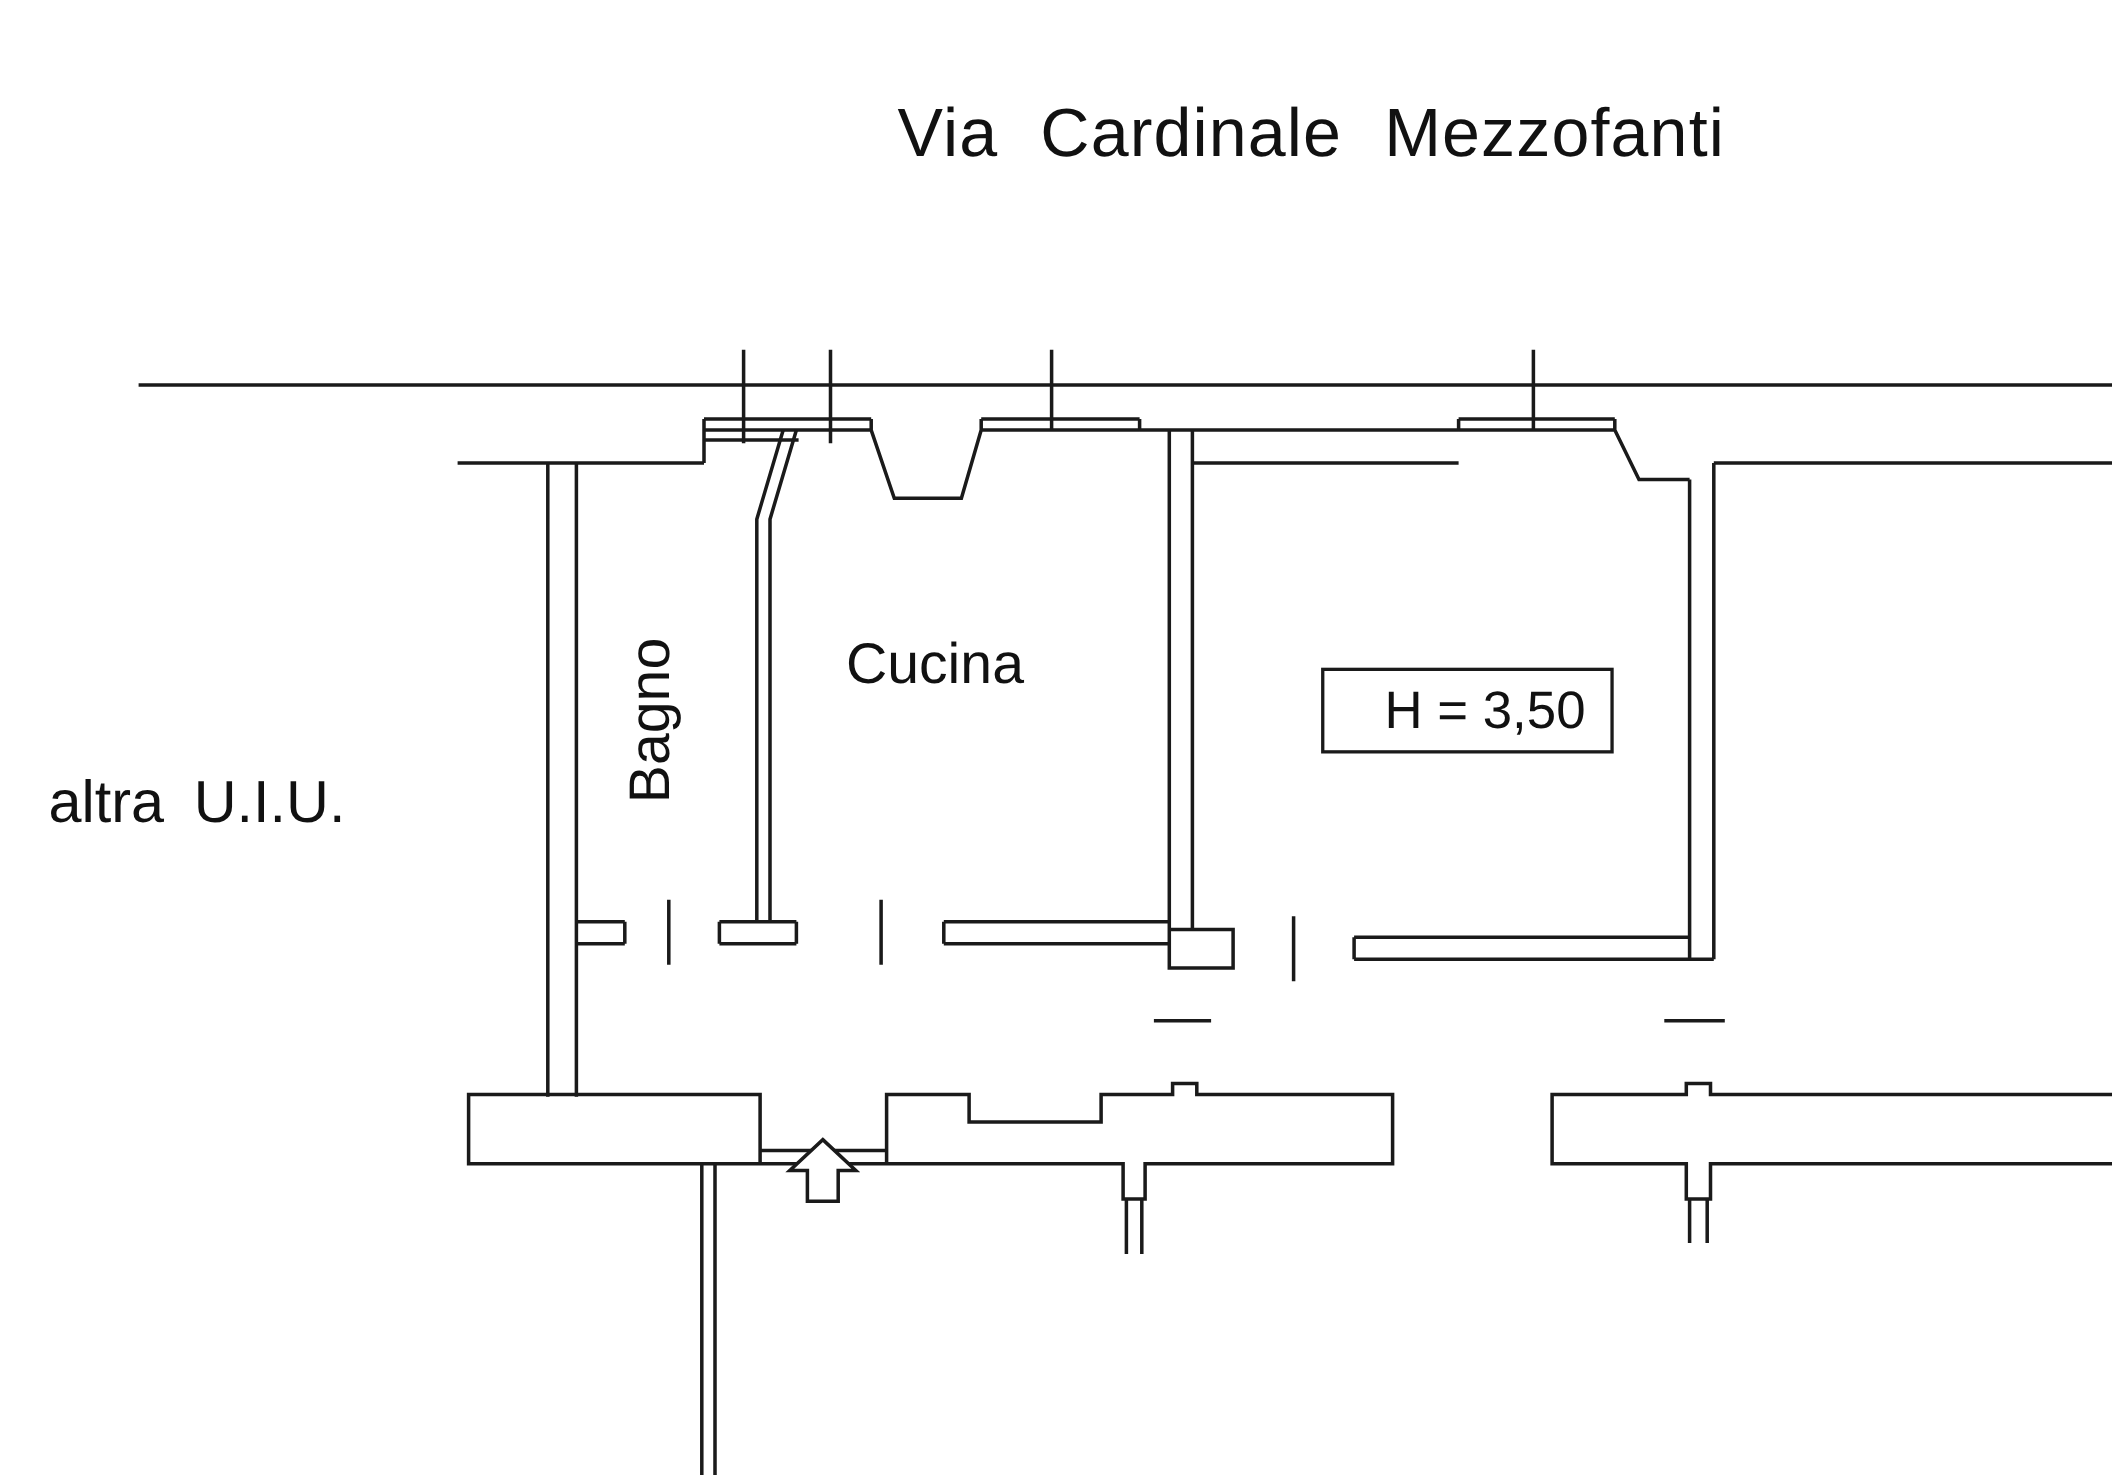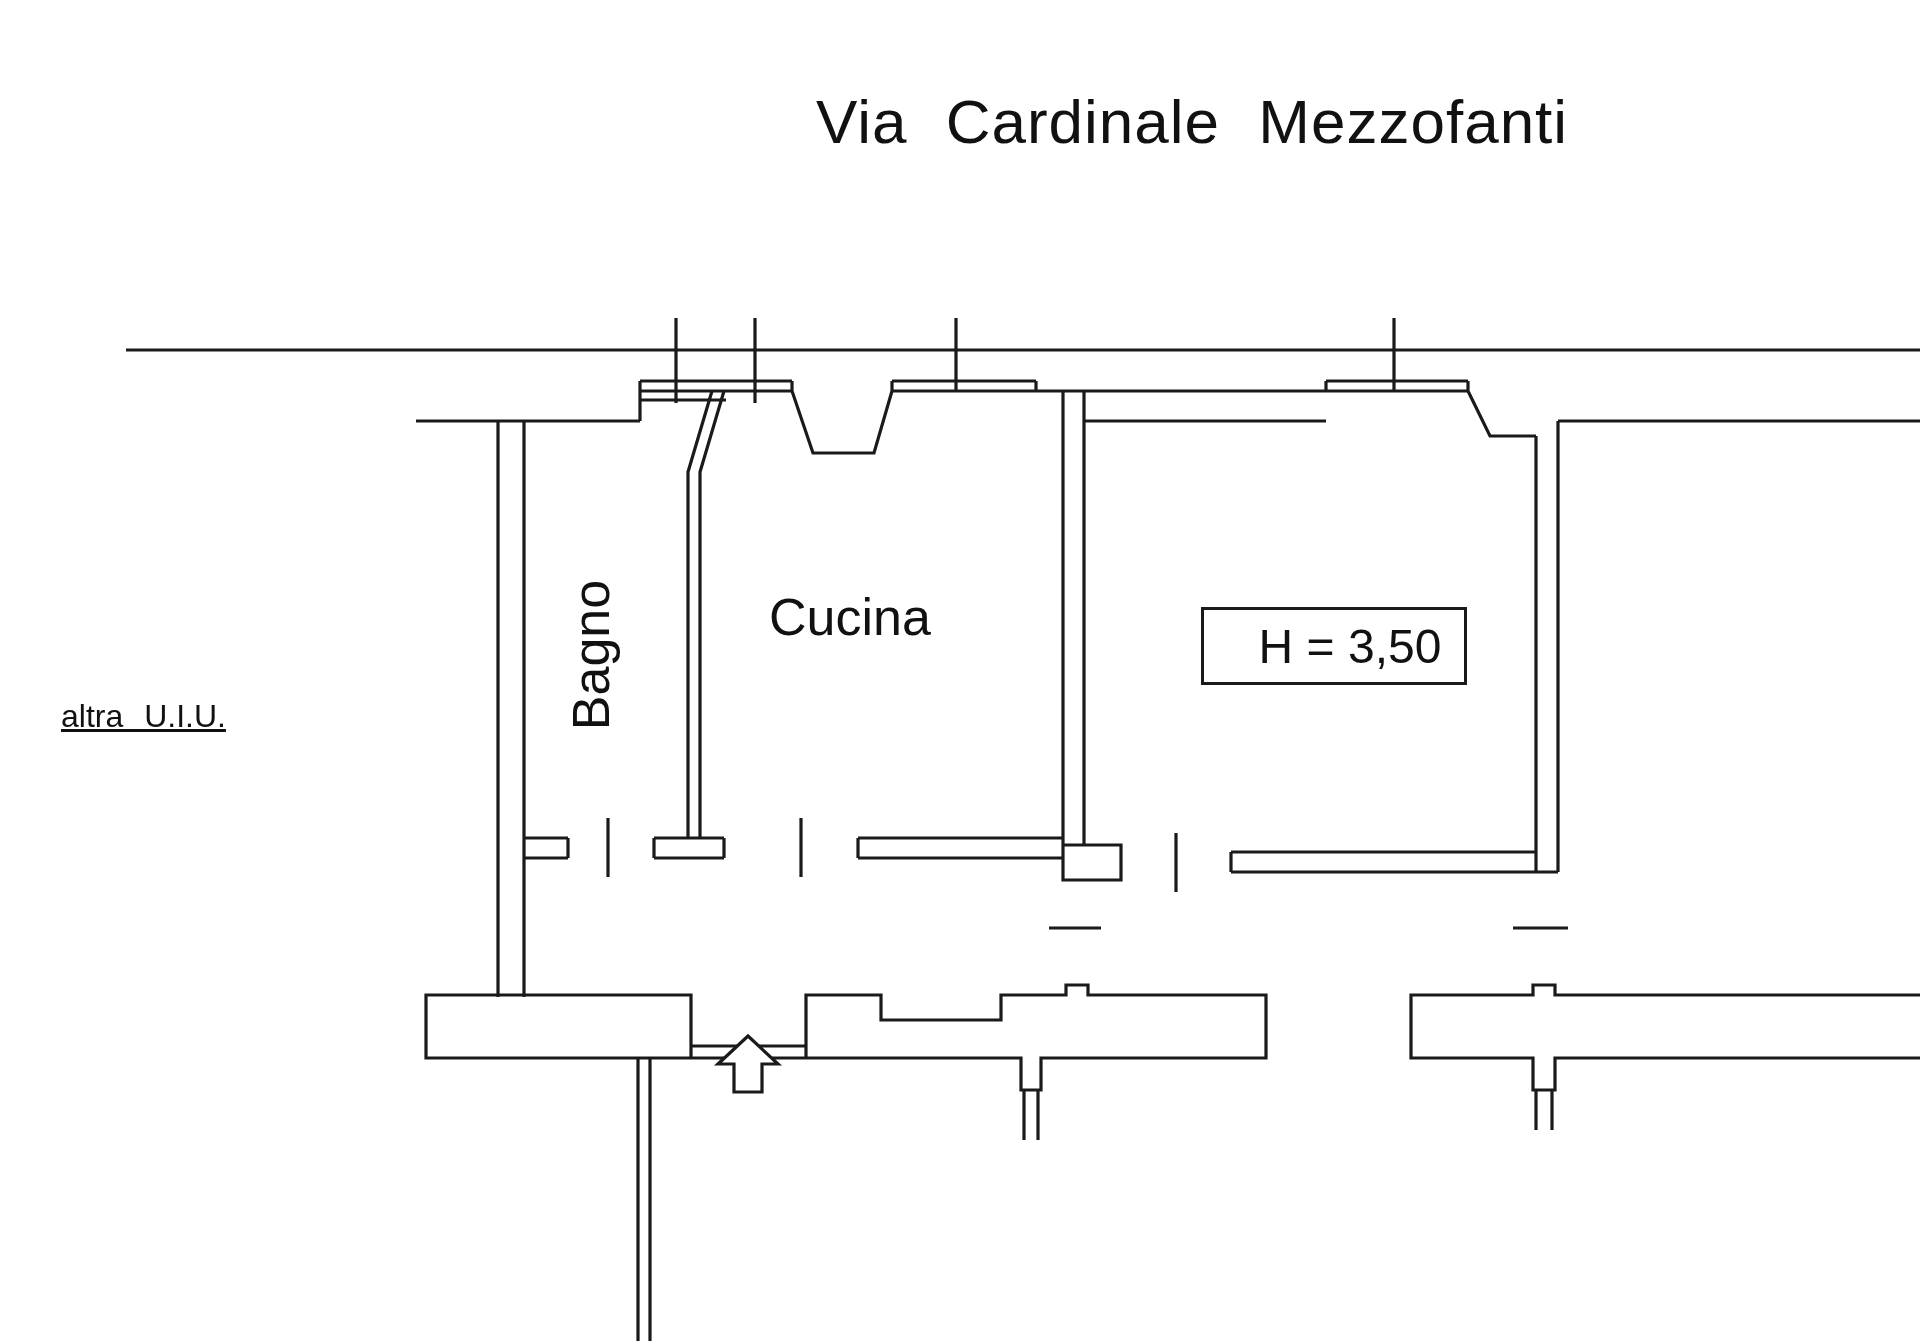--- a/index.html
+++ b/index.html
@@ -40,39 +40,38 @@
     user-select: none;
   }
   .label-street {
     left: 780px;
     top: 86px;
     font-size: 62px;
     word-spacing: 20px;
     letter-spacing: 1px;
   }
   .label-altra {
-    left: 25px;
+    left: 8px;
     top: 698px;
-    font-size: 32px;
+    font-size: 54px;
     word-spacing: 12px;
-    text-decoration: underline;
   }
   .label-bagno {
     left: 430px;
     top: 629px;
     width: 250px;
     height: 52px;
     line-height: 52px;
     text-align: center;
     font-size: 52px;
     transform: rotate(-90deg);
   }
   .label-cucina {
     left: 733px;
-    top: 587px;
+    top: 574px;
     font-size: 52px;
   }
   .label-disimp {
     left: 723px;
     top: 882px;
     font-size: 54px;
   }
   .label-height {
     left: 1165px;
     top: 607px;

